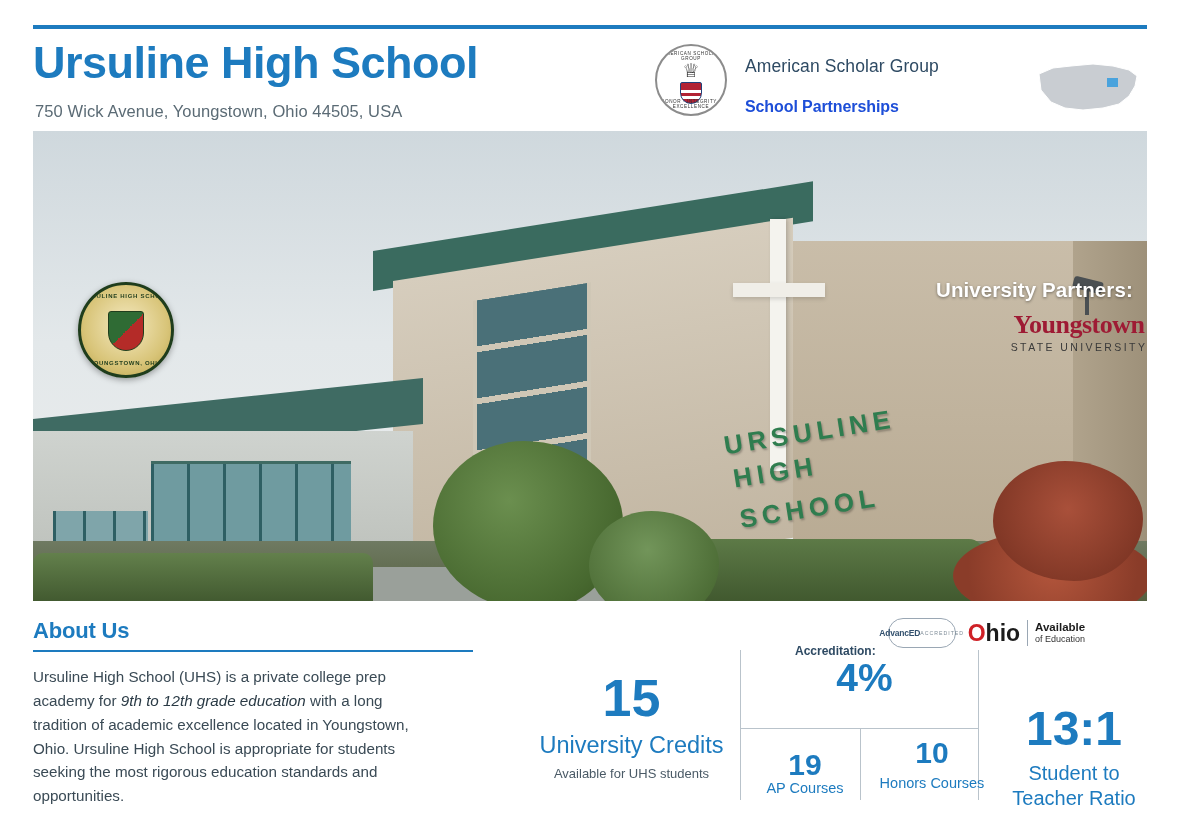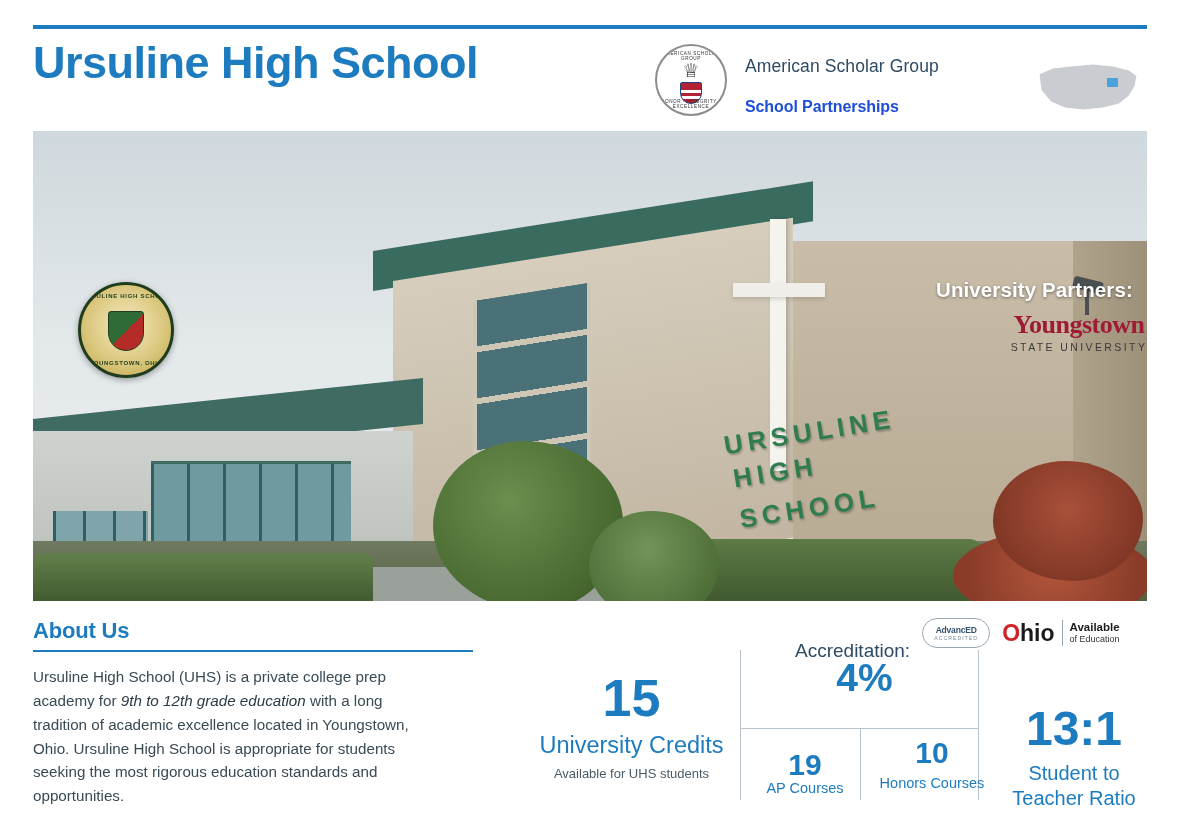--- a/index.html
+++ b/index.html
@@ -333,30 +333,30 @@
   
   .accred {
     position: absolute;
     left: 795px; top: 616px;
     height: 34px;
     display: flex;
     align-items: center;
     gap: 12px;
   }
   .accred-label {
-    font-size: 19px;
-    font-weight: normal;
+    font-size: 12px;
+    font-weight: bold;
     color: #2e4a63;
     margin-top: 36px;
   }
   .advanced-badge {
     width: 68px; height: 30px;
     border: 1.5px solid #9aa7b4;
     border-radius: 15px;
-    display: flex; flex-direction: column;
+    display: flex; flex-direction: row;
     align-items: center; justify-content: center;
     background: #fff;
   }
   .advanced-badge .ab1 { font-size: 8.5px; font-weight: bold; color: #33516e; letter-spacing: -0.2px;}
   .advanced-badge .ab2 { font-size: 5.2px; color: #7d8b97; letter-spacing: 1px; }
   .ohio-logo { display: flex; align-items: center; gap: 7px; }
   .ohio-logo .ohio-word {
     font-family: Liberation Sans, sans-serif;
     font-size: 23px; font-weight: bold; color: #cf2127;
     line-height: 1;
@@ -412,20 +412,21 @@
 </style>
 </head>
 <body>
 
 <div class="page">
 
   <div class="top-rule"></div>
 
   <div class="header">
     <div class="school-name">Ursuline High School</div>
+    <div class="school-address">750 Wick Avenue, Youngstown, Ohio 44505, USA</div>
 
     <div class="asg-seal">
       <div class="ring-text-top">AMERICAN SCHOLAR GROUP</div>
       <div class="eagle">♕</div>
       <div class="shield"></div>
       <div class="ring-text-bottom">HONOR · INTEGRITY · EXCELLENCE</div>
     </div>
 
     <div class="asg-text">
       <div class="asg-line1">American Scholar Group</div>

